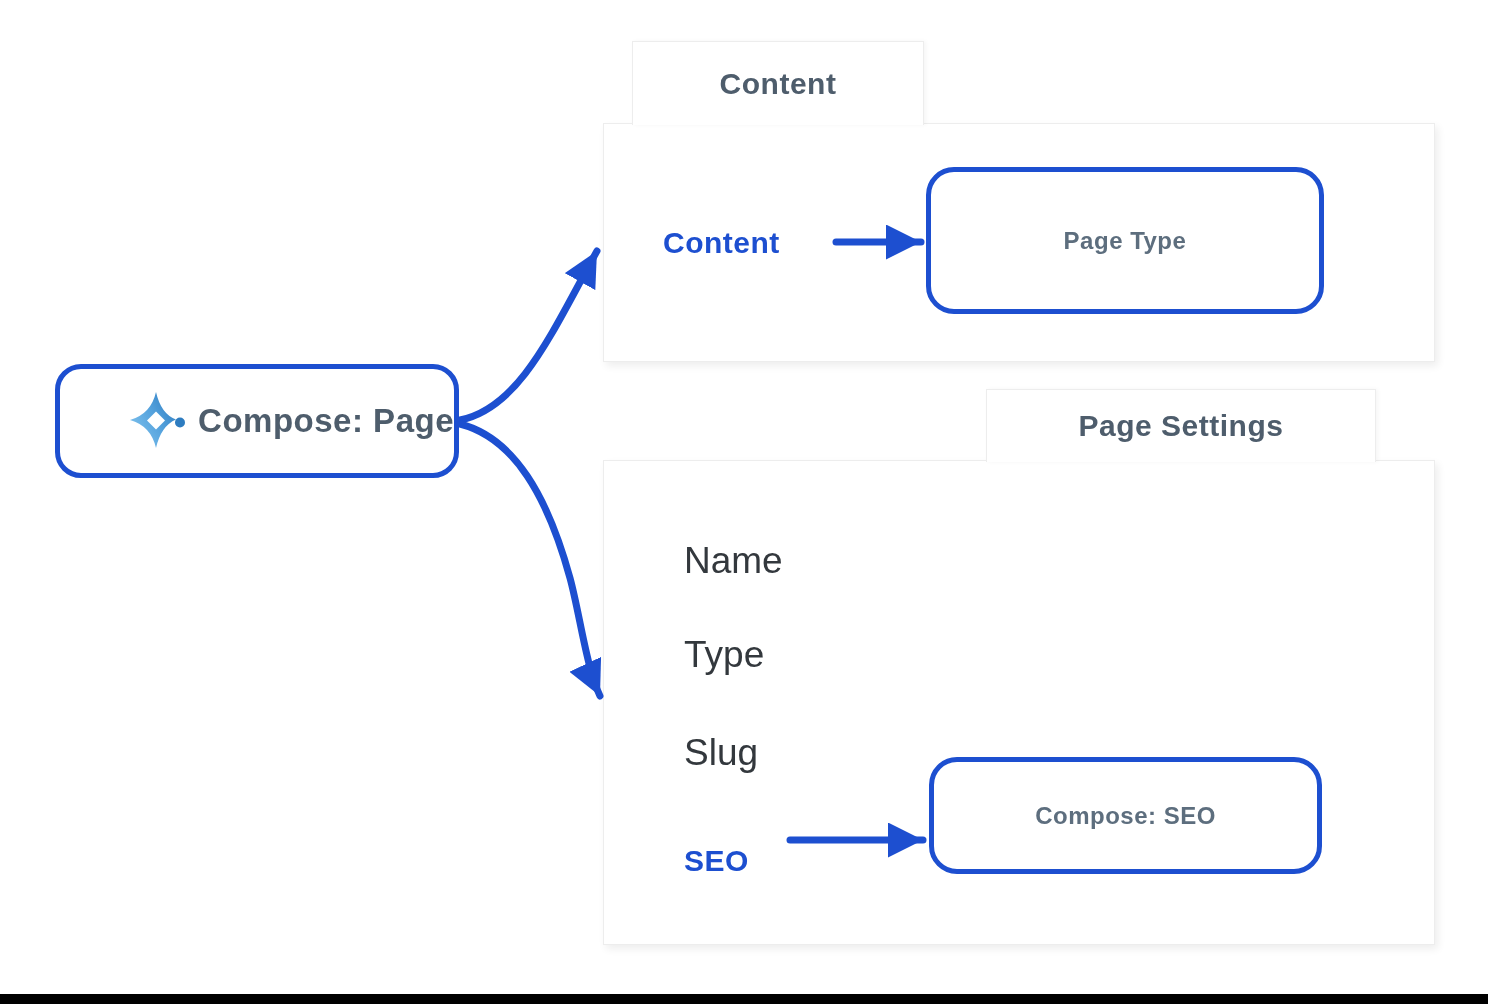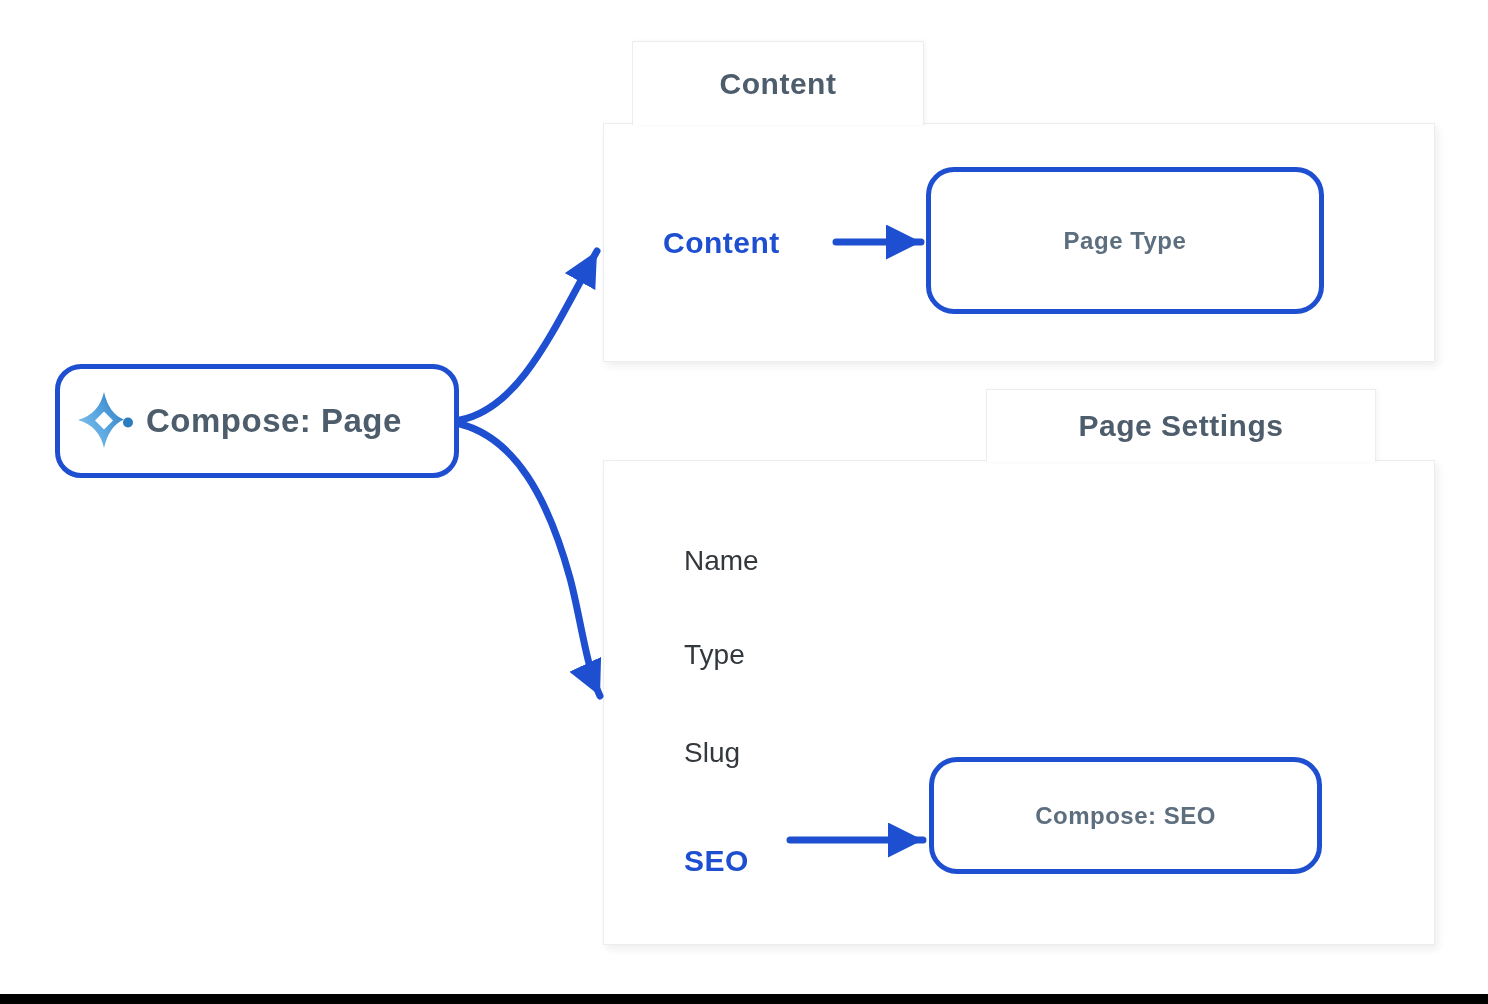--- a/index.html
+++ b/index.html
@@ -13,20 +13,21 @@
   }
   
   .root-node{
     position:absolute;left:55px;top:364px;width:404px;height:114px;
     background:#ffffff;
     border:5px solid var(--primary_blue);
     border-radius:26px;
     display:flex;align-items:center;
     padding-left:12px;
     z-index:6;
+    justify-content:flex-end;
   }
   .root-node .icon{width:64px;height:64px;flex:0 0 auto;display:block;}
   .root-node .label{
     margin-left:10px;
     font-size:33px;font-weight:bold;
     color:var(--slate_dark);
     letter-spacing:.5px;
     white-space:nowrap;
   }
   
@@ -57,21 +58,21 @@
     position:absolute;
     font-size:30px;font-weight:bold;color:var(--primary_blue);
     letter-spacing:.5px;
     transform:translateY(-50%);
     white-space:nowrap;
   }
   .panel-content .blue-label{left:59px;top:119px;}
   .panel-settings .blue-label{left:80px;top:400px;}
   .field{
     position:absolute;left:80px;
-    font-size:28px;font-weight:400;color:var(--field_text);
+    font-size:37px;font-weight:400;color:var(--field_text);
     transform:translateY(-50%);
     white-space:nowrap;
   }
   .field.f0{top:100px;}
   .field.f1{top:194px;}
   .field.f2{top:292px;}
   .target-box{
     position:absolute;
     background:#ffffff;
     border:5px solid var(--primary_blue);

